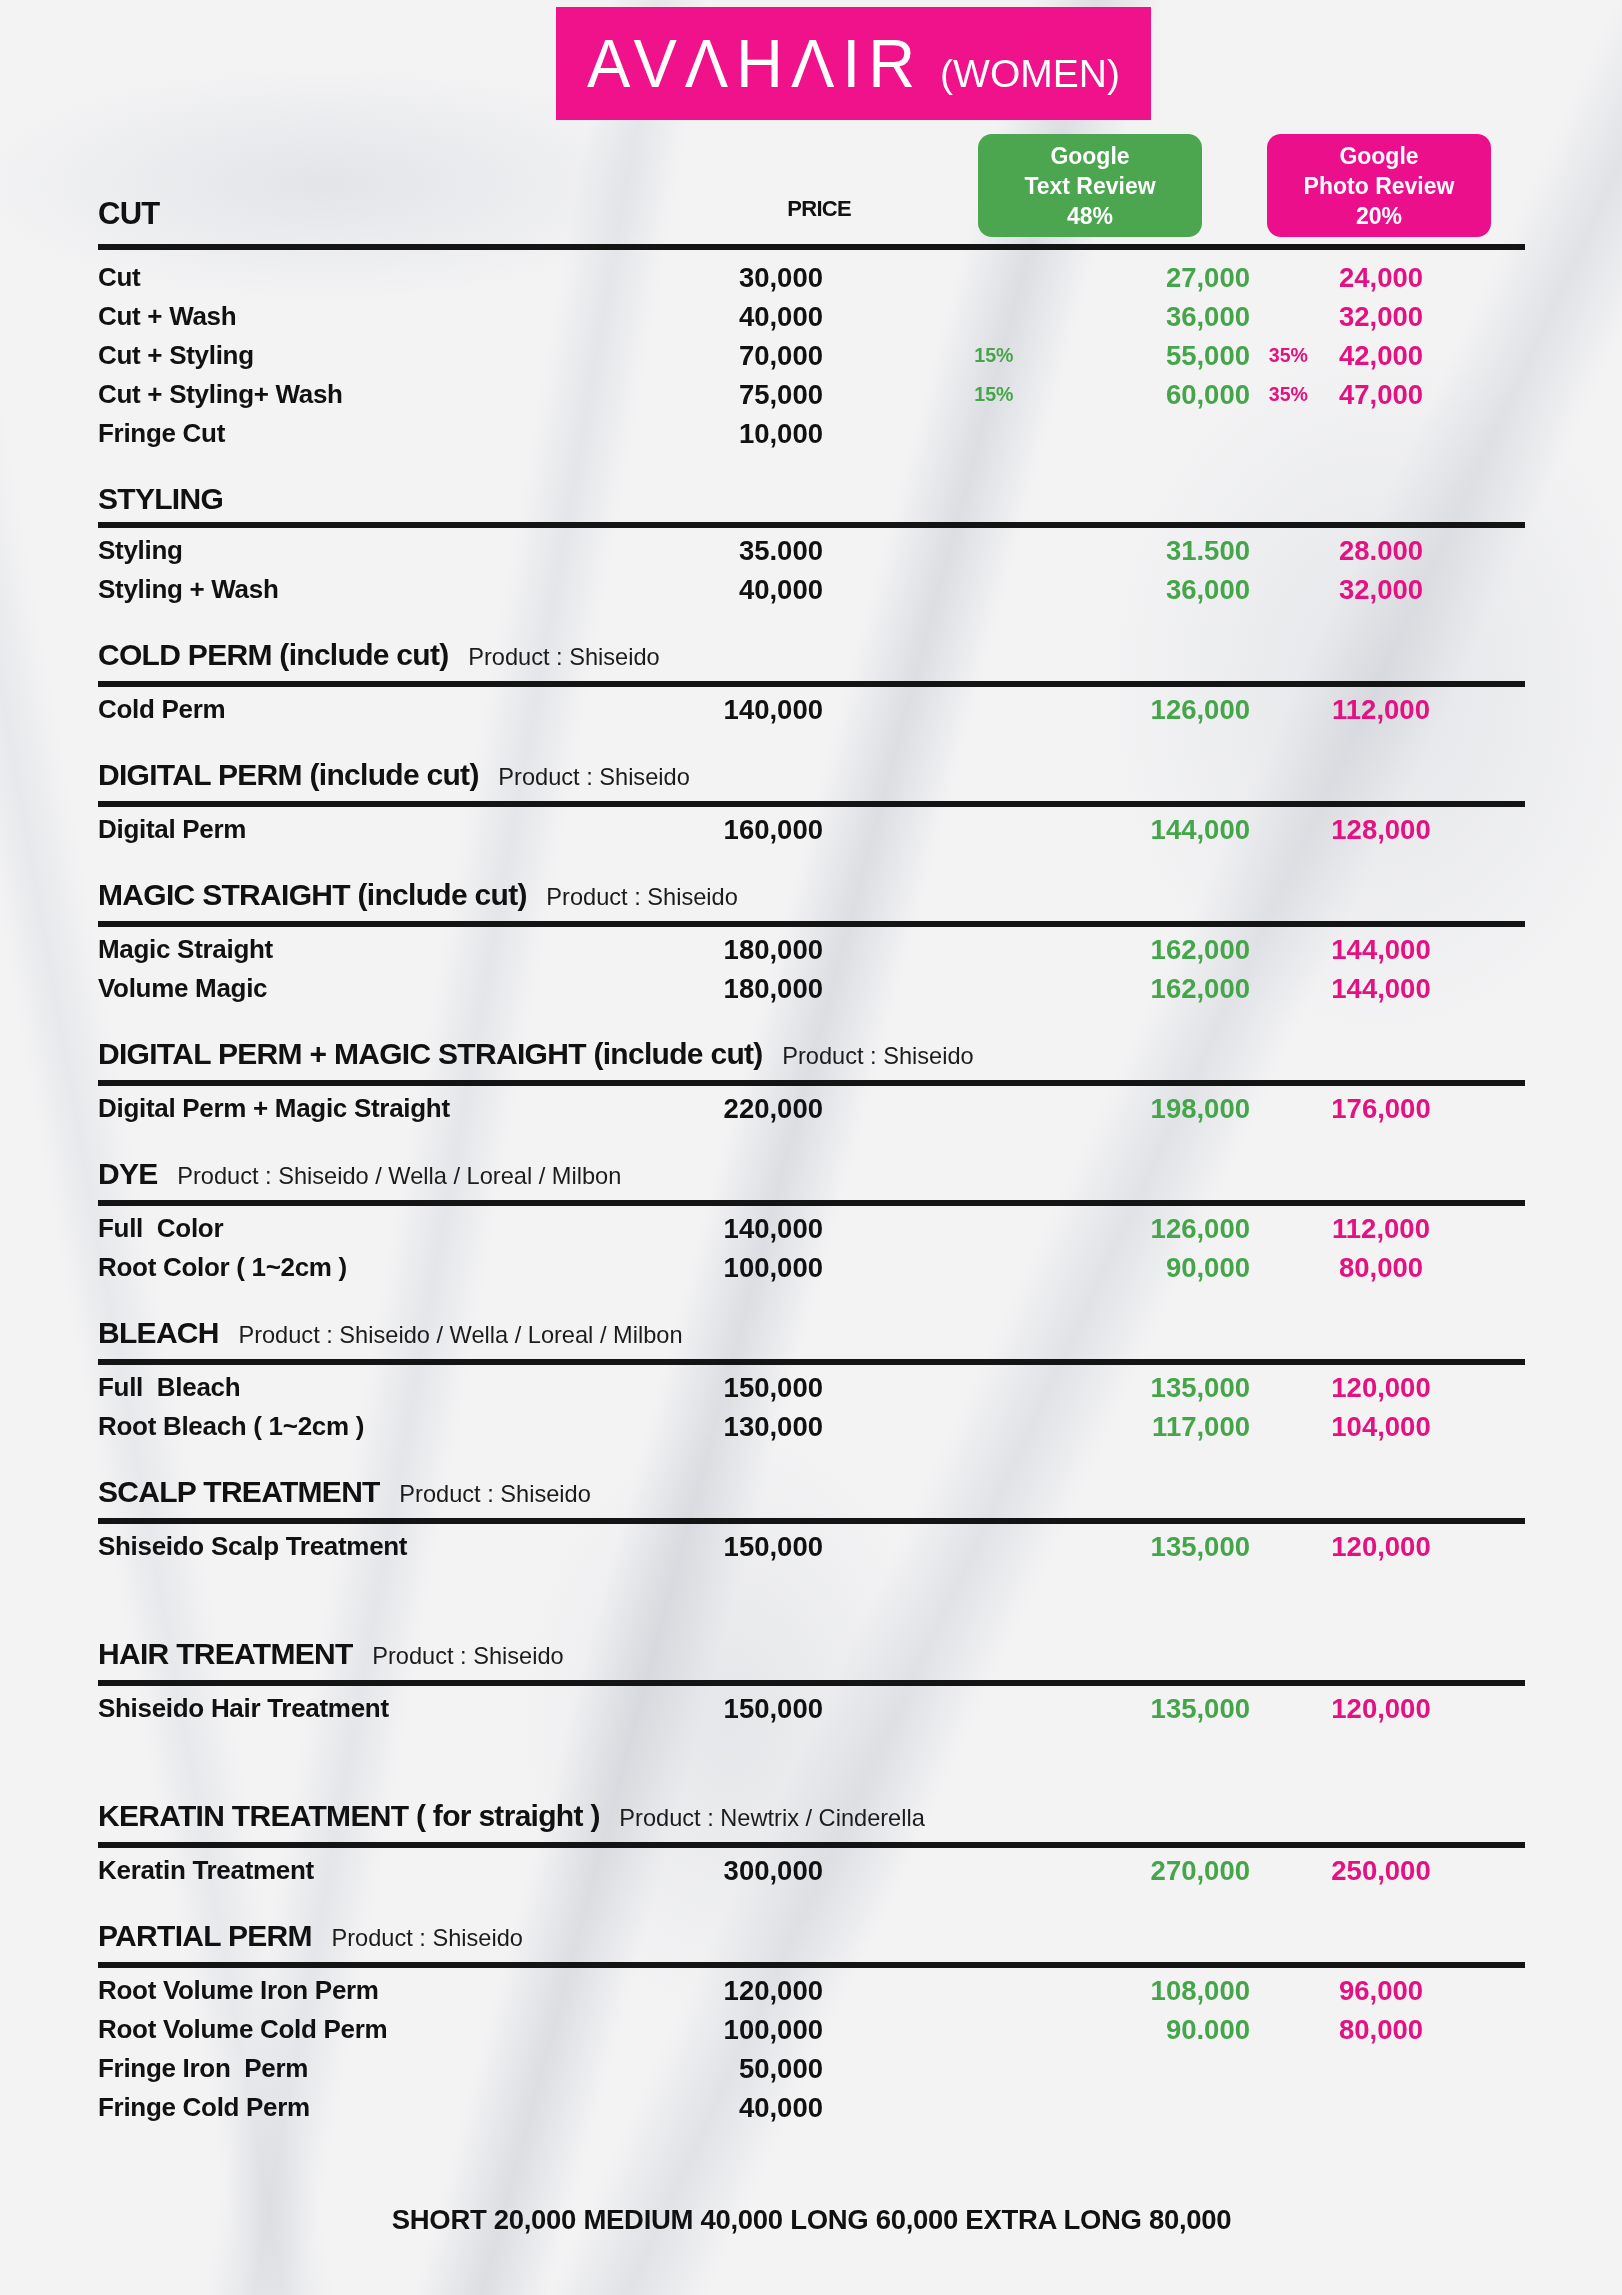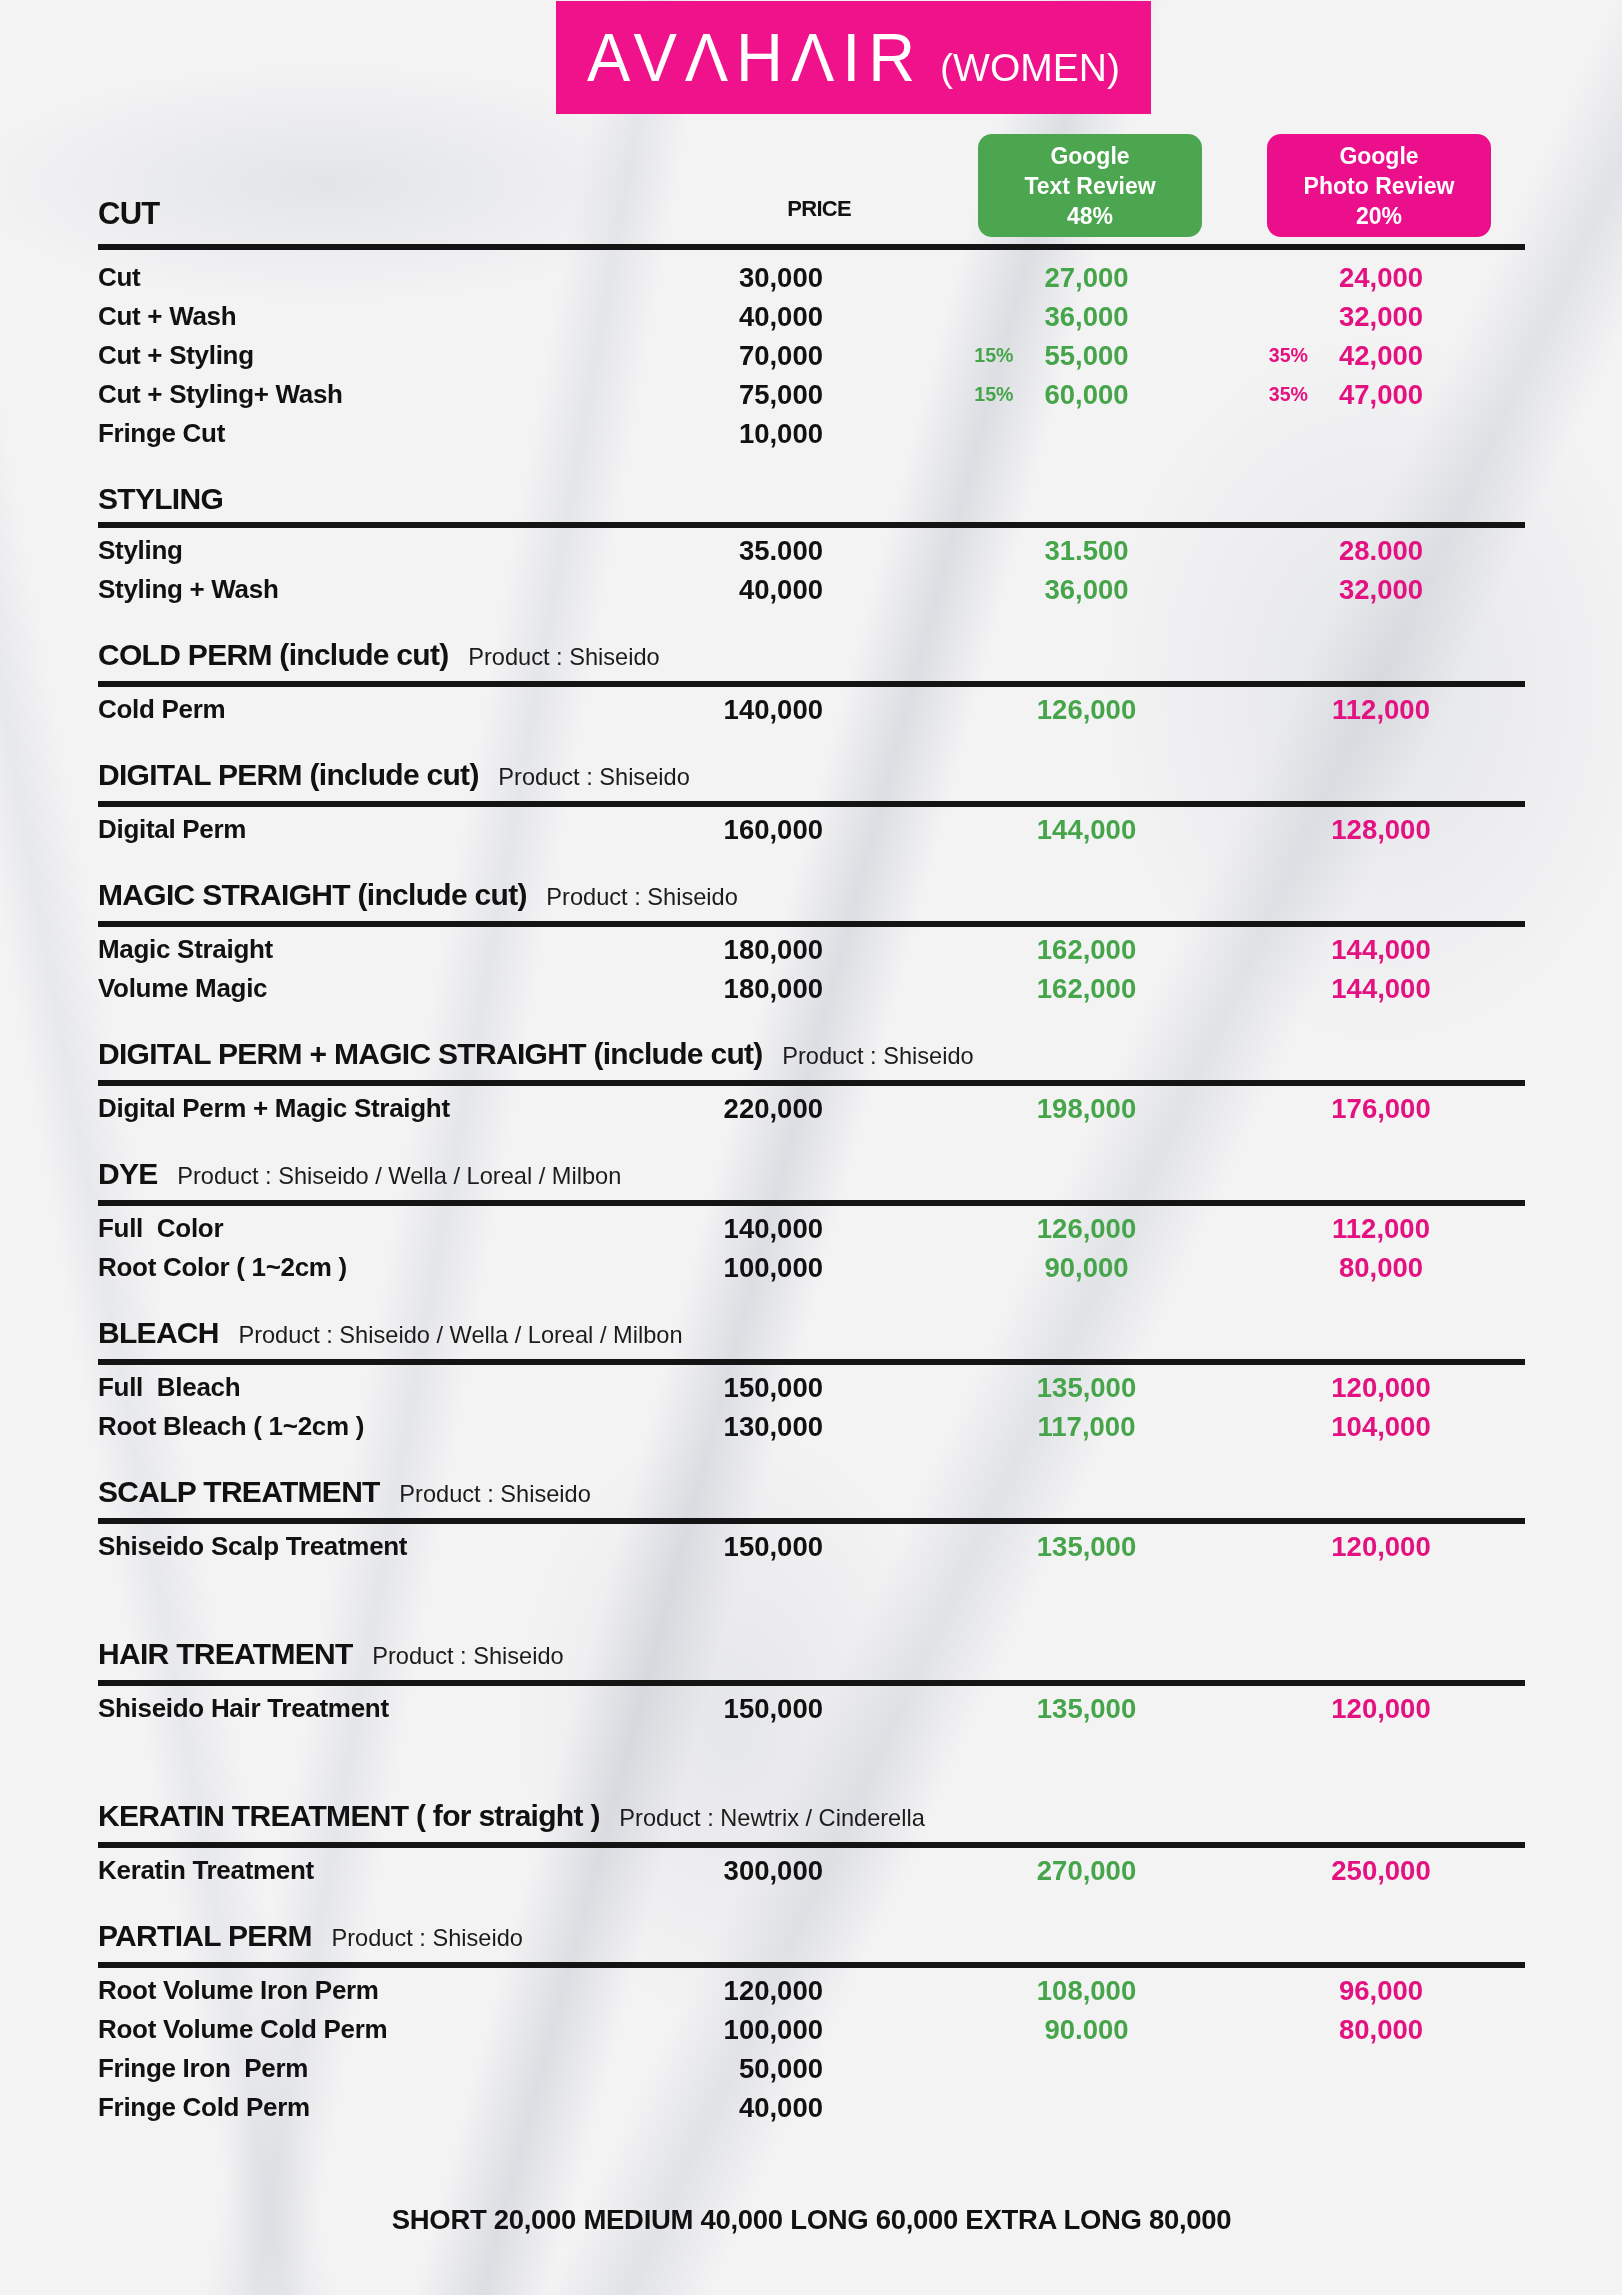--- a/index.html
+++ b/index.html
@@ -12,21 +12,21 @@
     background-image:
       radial-gradient(ellipse 589px 196px at 20% 8%, rgba(190,195,205,.30), transparent 60%),
       radial-gradient(ellipse 458px 589px at 85% 30%, rgba(185,190,200,.25), transparent 60%),
       linear-gradient(105deg, transparent 46%, rgba(168,173,186,.30) 49%, transparent 52%),
       linear-gradient(100deg, transparent 30%, rgba(178,183,194,.22) 32.5%, transparent 35%),
       linear-gradient(115deg, transparent 60%, rgba(173,178,190,.26) 63%, transparent 66%),
       linear-gradient(80deg, transparent 12%, rgba(185,190,200,.20) 14%, transparent 16.5%),
       radial-gradient(ellipse 327px 458px at 45% 75%, rgba(198,201,208,.30), transparent 65%);
   }
   .banner {
-    position:absolute; left:556px; top:1px; width:595px; height:113px;
+    position:absolute; left:556px; top:7px; width:595px; height:113px;
     background:var(--brand-pink,#F0128B);
     display:flex; align-items:center; justify-content:center; gap:17px;
   }
   .logo-main {
     color:#fff; font-size:65px; font-weight:400; letter-spacing:7.9px;
     transform:scaleY(1.06); white-space:pre;
   }
   .logo-tag { color:#fff; font-size:39px; font-weight:400; letter-spacing:0px;margin-top:20px; }
 
   .header { position:relative; height:250px; }
@@ -64,21 +64,21 @@
   .row { position:relative; height:39px; }
   .c-name {
     position:absolute; left:98px; width:497px; line-height:39px;
     font-size:26px; font-weight:700; letter-spacing:-0.3px; white-space:pre;
   }
   .c-price {
     position:absolute; left:574px; width:249px; line-height:39px; text-align:right;
     font-size:27.5px; font-weight:700;
   }
   .c-green {
-    position:absolute; left:923px; width:327px; line-height:39px; text-align:center;
+    position:absolute; left:923px; width:327px; line-height:39px; text-align:right;
     font-size:27.5px; font-weight:700; color:var(--green-text,#46A54A);
   }
   .c-pink {
     position:absolute; left:1224px; width:314px; line-height:39px; text-align:center;
     font-size:27.5px; font-weight:700; color:var(--pink-text,#E31280);
   }
   .pct {
     position:absolute; right:calc(50% + 73px); top:0; line-height:39px;
     font-size:19.6px; font-weight:700;
   }

